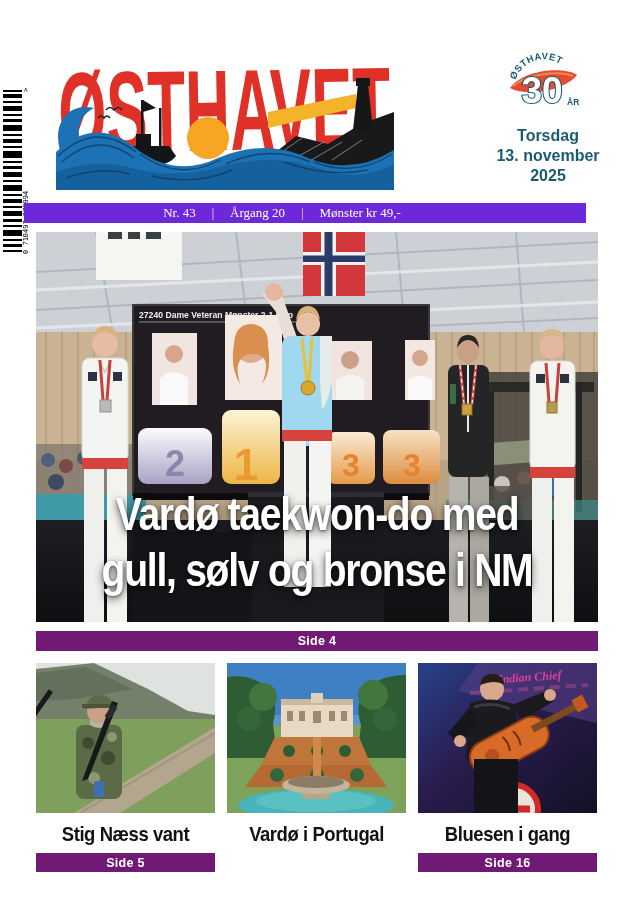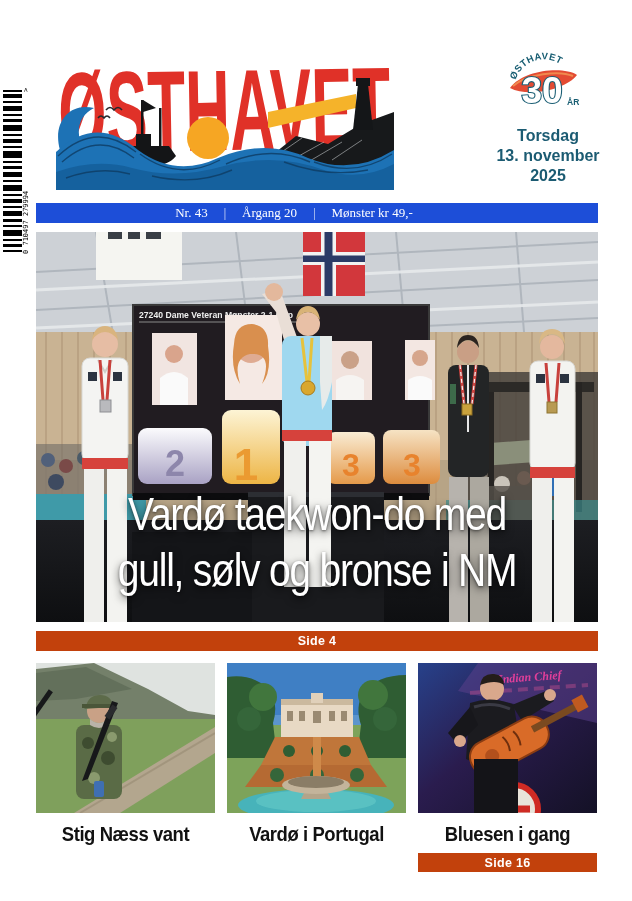--- a/index.html
+++ b/index.html
@@ -12,37 +12,37 @@
   
   .logo{position:absolute;left:56px;top:50px;width:340px;height:142px;}
   .badge{position:absolute;left:505px;top:42px;width:78px;height:76px;}
   .dateblock{
     position:absolute;left:492px;top:126px;width:112px;text-align:center;
     color:#1b5b72;font-weight:bold;font-size:17px;line-height:20px;
     transform:scaleX(.94);transform-origin:center;
   }
   
   .infobar{
-    position:absolute;left:36px;top:203px;width:562px;height:20px;background:#1d4ed8;
+    position:absolute;left:24px;top:203px;width:562px;height:20px;background:#6d28d9;
     display:flex;align-items:center;justify-content:center;padding-right:46px;box-sizing:border-box;
     color:#ffffff;font-family:"Liberation Serif",serif;font-size:13px;gap:16px;
   }
   .infobar .sep{opacity:.85;font-size:12px;}
   
   .photo{position:absolute;left:36px;top:232px;width:562px;height:390px;overflow:hidden;background:#222;}
   .photo svg{display:block;}
   .headline{
     position:absolute;left:0;top:254px;width:562px;text-align:center;color:#fff;
-    font-weight:normal;font-size:46px;line-height:56px;letter-spacing:-1.5px;
+    font-weight:bold;font-size:46px;line-height:56px;letter-spacing:-1.5px;
     text-shadow:0 3px 9px rgba(0,0,0,.65),0 1px 3px rgba(0,0,0,.5);
   }
   .headline .hl{transform:scaleX(.85);transform-origin:center;white-space:nowrap;}
   
   .refbar{
-    background:#c2410c;color:#fff;font-weight:bold;font-size:12.5px;
+    background:#701a75;color:#fff;font-weight:bold;font-size:12.5px;
     display:flex;align-items:center;justify-content:center;letter-spacing:.3px;
   }
   .refbar-main{position:absolute;left:36px;top:631px;width:562px;height:20px;}
   
   .teasers{position:absolute;left:36px;top:663px;width:562px;display:flex;gap:12px;}
   .teaser{width:179px;display:flex;flex-direction:column;}
   .teaser .img{width:179px;height:150px;overflow:hidden;background:#888;}
   .teaser .title{
     margin-top:9px;height:26px;text-align:center;color:#121212;font-weight:bold;
     font-size:21px;letter-spacing:-.5px;transform:scaleX(.88);transform-origin:center;white-space:nowrap;
@@ -391,20 +391,23 @@
           <rect x="46" y="41" width="34" height="4" fill="#4a5639"></rect>
           <path d="M54,56 Q63,64 72,56 L72,62 Q63,68 54,62 Z" fill="#b9b3a8"></path>
           <rect x="40" y="34" width="58" height="5" transform="rotate(-55 48 112)" fill="#17181a"></rect>
           <polygon points="46,118 52,116 82,40 76,38" fill="#17181a"></polygon>
           <rect x="68" y="46" width="14" height="6" transform="rotate(-55 75 49)" fill="#2a2b2e"></rect>
           <rect x="58" y="118" width="10" height="16" rx="2" fill="#3f6fb3"></rect>
         </g>
       </svg>
     </div>
     <div class="title">Stig Næss vant</div>
+    <div class="refbar">
+      <span>Side 5</span>
+    </div>
   </div>
 
   <div class="teaser">
     <div class="img">
       <svg width="179" height="150" viewBox="0 0 179 150">
         <rect x="0" y="0" width="179" height="150" fill="#7da35a"></rect>
         <rect x="0" y="0" width="179" height="62" fill="#3f7fc4"></rect>
         <rect x="0" y="52" width="179" height="10" fill="#6fa3d4" opacity=".6"></rect>
         <g>
           <path d="M0,95 L0,14 Q24,10 42,26 Q52,40 46,60 L50,95 Z" fill="#2f5d33"></path>

